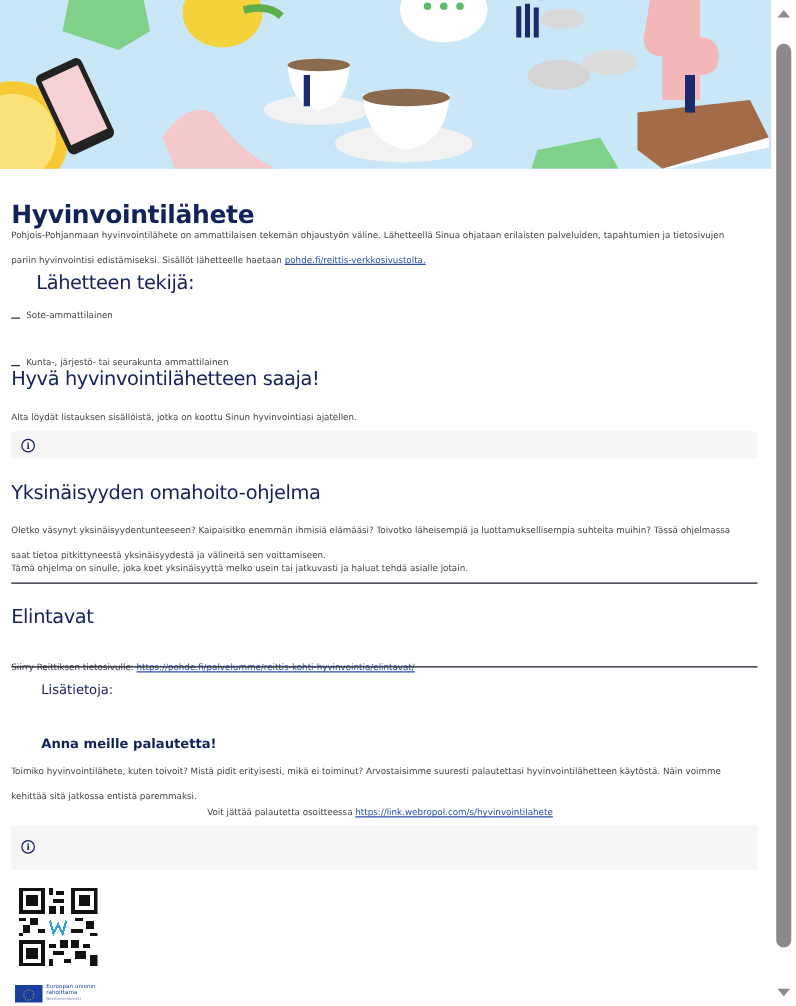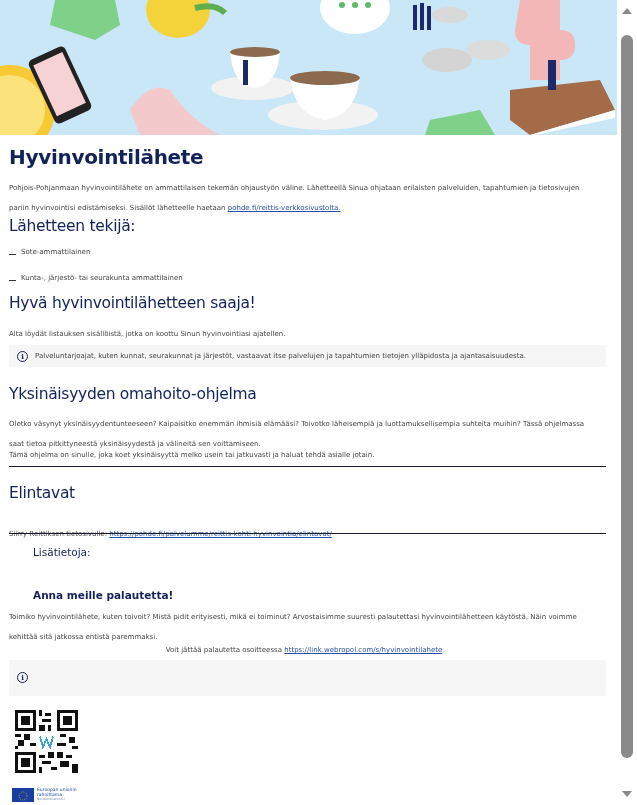--- a/index.html
+++ b/index.html
@@ -1,21 +1,21 @@
 <!DOCTYPE html>
 <html><head>
 <meta charset="utf-8">
 <style>
   * { box-sizing: border-box; margin: 0; padding: 0; }
   html, body { width: 637px; height: 805px; overflow: hidden; background: #fff; }
   body { font-family: "DejaVu Sans", "Liberation Sans", sans-serif; color: #3a3a3a; position: relative; }
   .page { position: absolute; left: 0; top: 0; width: 617px; height: 805px; overflow: hidden; }
   .hero { position: absolute; left: 0; top: 0; width: 617px; height: 135px; background: #c9e7f7; overflow: hidden; }
   .content { position: absolute; left: 9px; top: 135px; width: 597px; }
-  h1 { font-family: "DejaVu Sans", sans-serif; font-weight: bold; color: #13235a; font-size: 20px; letter-spacing: -0.3px; position: absolute; top: 10px; left: 0; }
+  h1 { font-family: "DejaVu Sans", sans-serif; font-weight: bold; color: #13235a; font-size: 20px; letter-spacing: -0.3px; position: absolute; top: 24px; left: 0; }
   h2 { font-family: "DejaVu Sans", sans-serif; font-weight: normal; color: #13235a; font-size: 15.5px; letter-spacing: -0.3px; position: absolute; left: 0; }
   h3 { font-family: "DejaVu Sans", sans-serif; font-weight: normal; color: #13235a; font-size: 10.5px; position: absolute; left: 0; margin-left: 24px; }
   h3.bold { font-weight: bold; }
   p { font-size: 7px; line-height: 20px; color: #444; position: absolute; left: 0; width: 590px; }
   a { color: #2a4fa8; text-decoration: underline; }
   .li { font-size: 7px; color: #444; position: absolute; left: 0; }
   .li .dash { display: inline-block; width: 7px; border-bottom: 1px solid #333; margin-right: 5px; vertical-align: -1px; }
   .info { position: absolute; left: 0; width: 597px; background: #f6f6f6; border-radius: 2px; font-size: 7px; line-height: 12px; color: #444; padding: 5px 8px 5px 26px; }
   .info .ic { position: absolute; left: 8px; top: 6px; width: 11px; height: 11px; border: 1.2px solid #13235a; border-radius: 50%; font-size: 7px; line-height: 9px; text-align: center; color: #13235a; font-weight: bold; font-family: "DejaVu Serif", serif; }
   .rule { position: absolute; left: 0; width: 597px; height: 0; border-top: 1.5px solid #1b1b2b; }
@@ -81,29 +81,28 @@
 
       <polygon points="430,120 480,110 495,135 425,135" fill="#7fd18a"></polygon>
     </svg>
   </div>
 
   <div class="content">
     <h1>Hyvinvointilähete</h1>
 
     <p style="top:43px;"><span>Pohjois-Pohjanmaan hyvinvointilähete on ammattilaisen tekemän ohjaustyön väline. Lähetteellä Sinua ohjataan erilaisten palveluiden, tapahtumien ja tietosivujen pariin hyvinvointisi edistämiseksi. Sisällöt lähetteelle haetaan </span><a>pohde.fi/reittis-verkkosivustolta.</a></p>
 
-    <h2 style="top:82px;">Lähetteen tekijä:</h2>
+    <h2 style="top:82px;margin-left:20px;">Lähetteen tekijä:</h2>
     <div class="li" style="top:113px;"><span class="dash"></span><span>Sote-ammattilainen</span></div>
-    <div class="li" style="top:139px;"><span class="dash"></span><span>Kunta-, järjestö- tai seurakunta ammattilainen</span></div>
+    <div class="li" style="top:151px;"><span class="dash"></span><span>Kunta-, järjestö- tai seurakunta ammattilainen</span></div>
 
     <h2 style="top:159px;">Hyvä hyvinvointilähetteen saaja!</h2>
     <p style="top:189px;">Alta löydät listauksen sisällöistä, jotka on koottu Sinun hyvinvointiasi ajatellen.</p>
     <div class="info" style="top:210px; height:22px;">
       <span class="ic">i</span>
-      <span>Palveluntarjoajat, kuten kunnat, seurakunnat ja järjestöt, vastaavat itse palvelujen ja tapahtumien tietojen ylläpidosta ja ajantasaisuudesta.</span>
     </div>
 
     <h2 style="top:250px;">Yksinäisyyden omahoito-ohjelma</h2>
     <p style="top:279px;">Oletko väsynyt yksinäisyydentunteeseen? Kaipaisitko enemmän ihmisiä elämääsi? Toivotko läheisempiä ja luottamuksellisempia suhteita muihin? Tässä ohjelmassa saat tietoa pitkittyneestä yksinäisyydestä ja välineitä sen voittamiseen.</p>
     <p style="top:310px;">Tämä ohjelma on sinulle, joka koet yksinäisyyttä melko usein tai jatkuvasti ja haluat tehdä asialle jotain.</p>
 
     <div class="rule" style="top:331px;"></div>
 
     <h2 style="top:349px;">Elintavat</h2>
     <p style="top:378px;margin-top:11px;"><span>Siirry Reittiksen tietosivulle: </span><a>https://pohde.fi/palvelumme/reittis-kohti-hyvinvointia/elintavat/</a></p>

